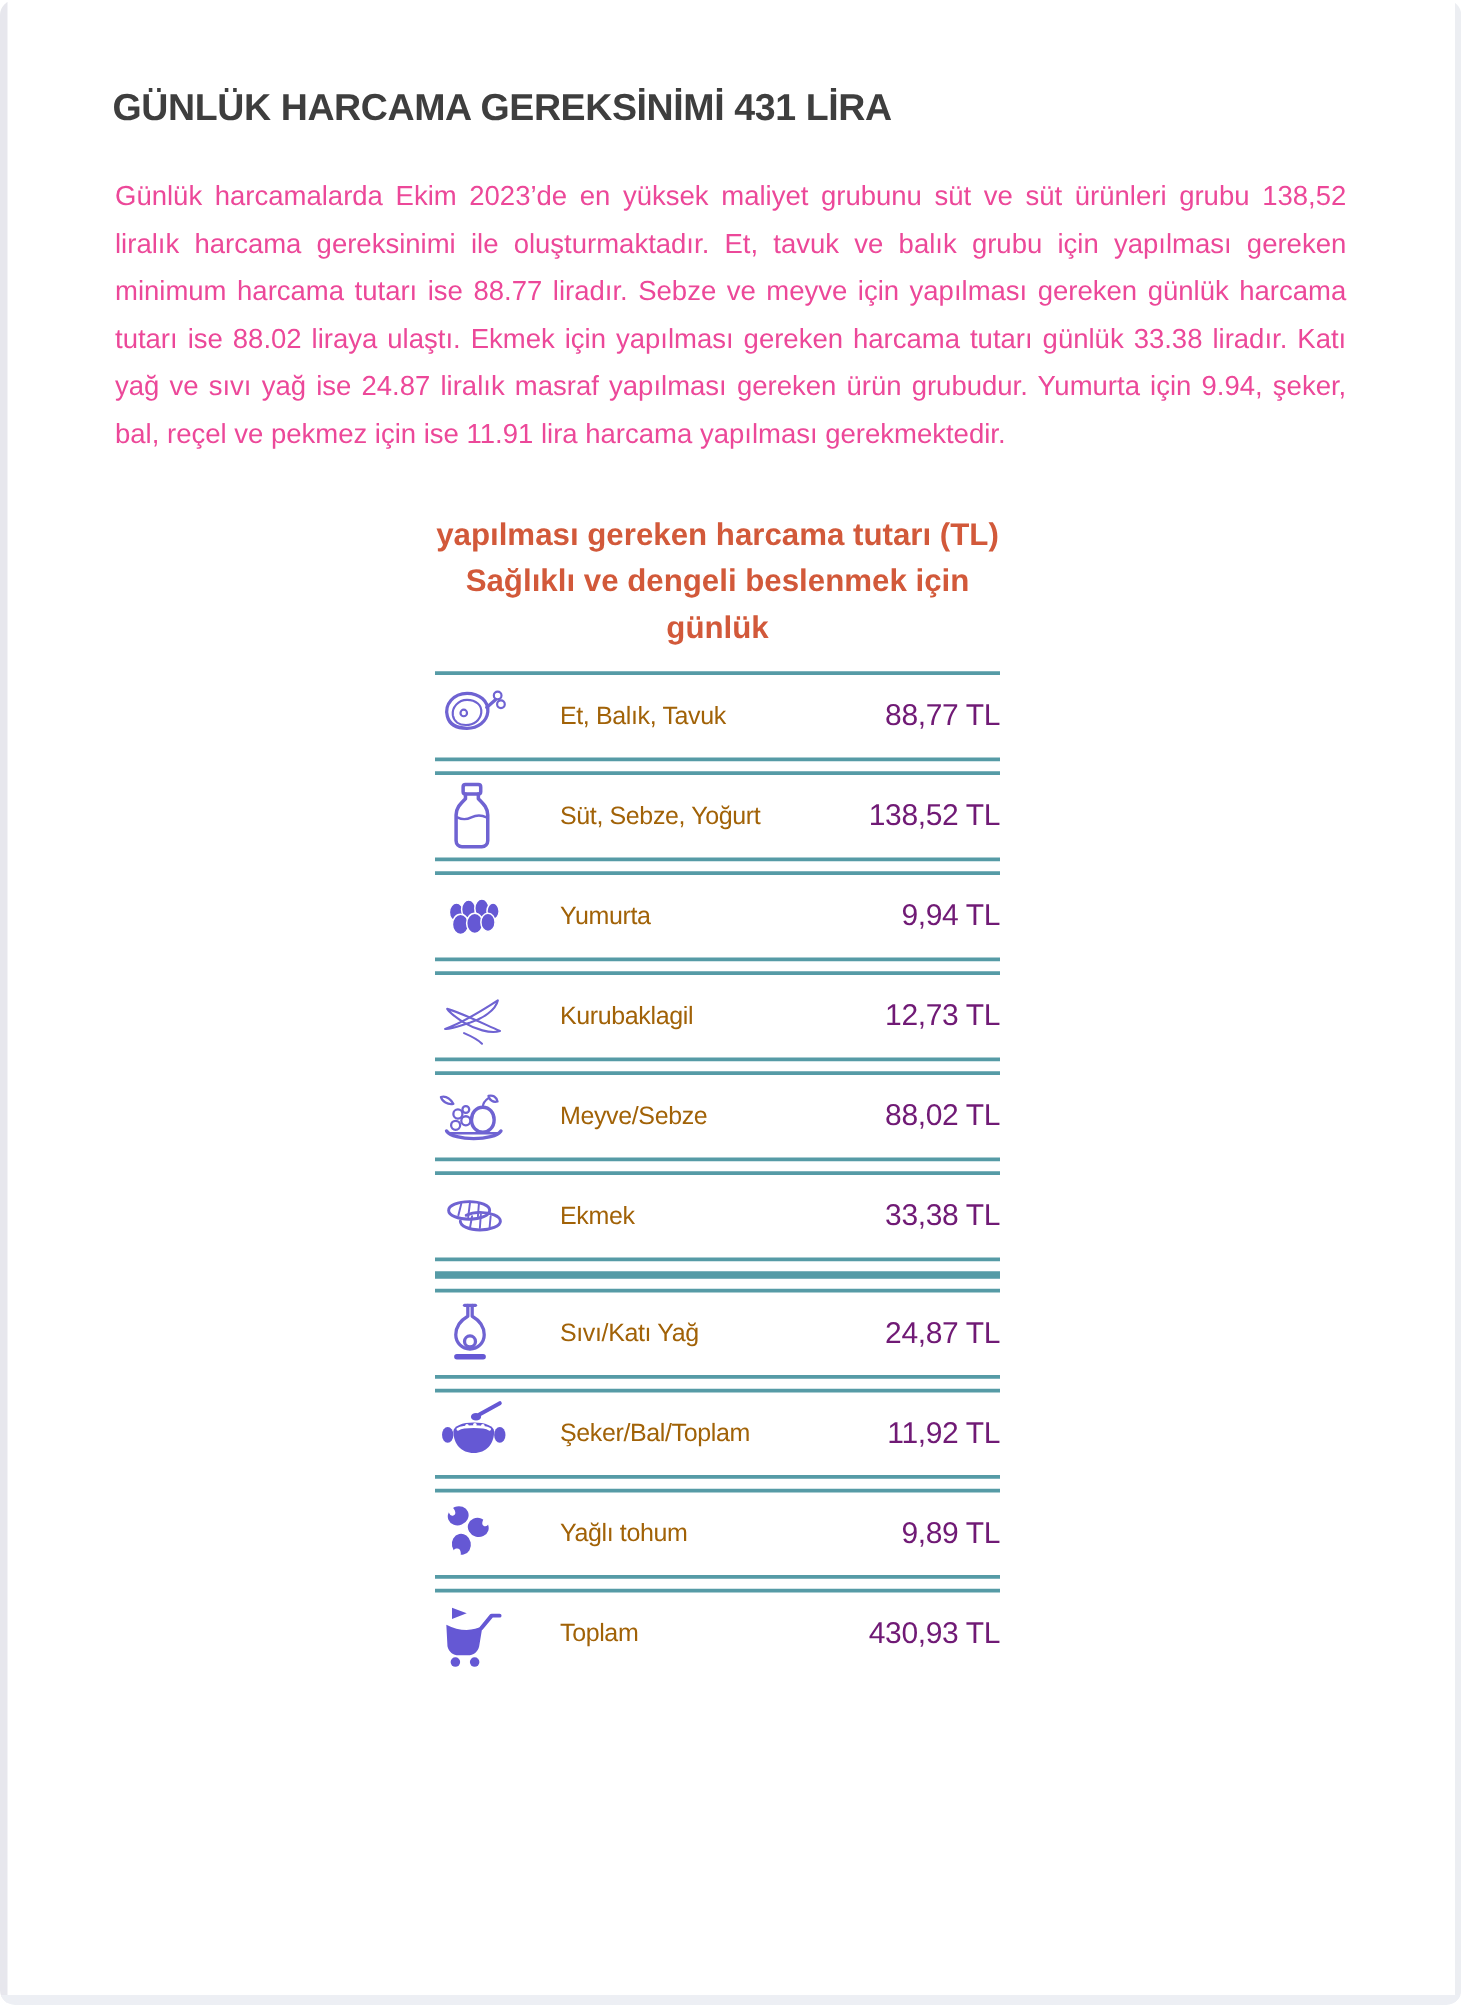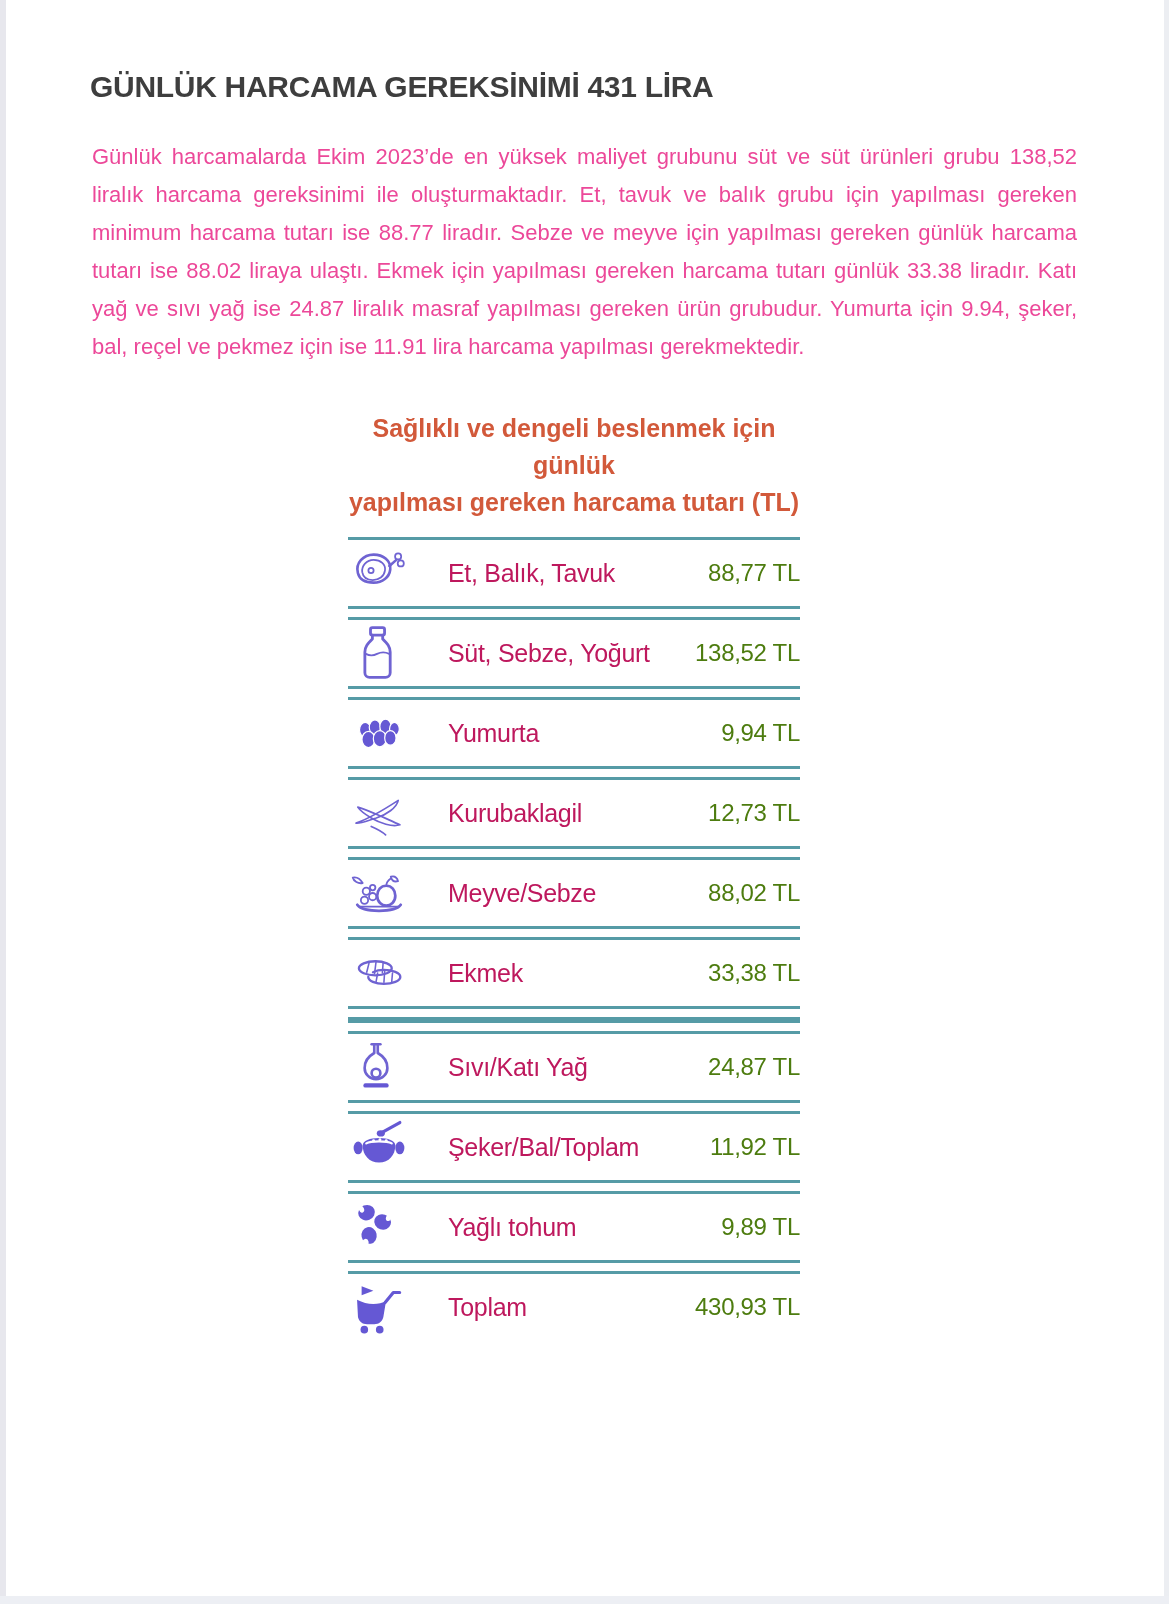--- a/index.html
+++ b/index.html
@@ -1,52 +1,52 @@
 <!DOCTYPE html>
 <html><head>
 <meta charset="utf-8">
 <style>
   html,body{margin:0;padding:0;}
   body{background:#ffffff;font-family:"Liberation Sans",sans-serif;}
-  .page{position:relative;width:1169px;height:1604px;background:#ffffff;overflow:hidden;}
+  .page{position:relative;width:1169px;height:1604px;background:#ffffff;overflow:hidden;border-radius:12px;}
   .edge-left{position:absolute;left:0;top:0;width:6px;height:100%;background:#e7e7ed;}
   .edge-right{position:absolute;right:0;top:0;width:5px;height:100%;background:#eceef2;}
   .edge-bottom{position:absolute;left:0;bottom:0;width:100%;height:8px;background:#edeff4;}
   .article-title{margin:70px 90px 0 90px;font-size:30px;font-weight:bold;color:#3e3e3e;letter-spacing:-0.3px;}
   .article-paragraph{margin:34px 92px 0 92px;font-size:22px;line-height:38px;color:#ec4899;text-align:justify;}
   .chart{width:452px;margin:44px 0 0 348px;}
   .chart-title{color:#d2593a;font-weight:bold;font-size:25px;line-height:37px;text-align:center;margin-bottom:16px;}
   .chart-table{border-top:3px solid #569ba6;}
   .row{display:flex;align-items:center;height:66px;}
   .icon-cell{width:100px;display:flex;align-items:center;justify-content:flex-start;flex-shrink:0;}
   .icon-cell svg{display:block;}
-  .row-label{font-size:25px;color:#be185d;letter-spacing:-0.3px;}
-  .row-value{margin-left:auto;font-size:24px;color:#4d7c0f;letter-spacing:-0.3px;}
+  .row-label{font-size:20px;color:#a16207;letter-spacing:-0.3px;}
+  .row-value{margin-left:auto;font-size:24px;color:#701a75;letter-spacing:-0.3px;}
   .divider{height:8px;border-top:3px solid #569ba6;border-bottom:3px solid #569ba6;}
   svg .st{stroke:#6f63d2;stroke-width:3;fill:none;stroke-linecap:round;stroke-linejoin:round;}
   svg .st2{stroke:#6f63d2;stroke-width:2;fill:none;stroke-linecap:round;stroke-linejoin:round;}
   svg .fl{fill:#6558d4;stroke:none;}
   svg .flw{fill:#ffffff;stroke:none;}
 </style>
 </head>
 <body>
 
 <div class="page">
   <div class="edge-left"></div>
   <div class="edge-right"></div>
   <div class="edge-bottom"></div>
 
   <h1 class="article-title">GÜNLÜK HARCAMA GEREKSİNİMİ 431 LİRA</h1>
 
   <p class="article-paragraph">Günlük harcamalarda Ekim 2023’de en yüksek maliyet grubunu süt ve süt ürünleri grubu 138,52 liralık harcama gereksinimi ile oluşturmaktadır. Et, tavuk ve balık grubu için yapılması gereken minimum harcama tutarı ise 88.77 liradır. Sebze ve meyve için yapılması gereken günlük harcama tutarı ise 88.02 liraya ulaştı. Ekmek için yapılması gereken harcama tutarı günlük 33.38 liradır. Katı yağ ve sıvı yağ ise 24.87 liralık masraf yapılması gereken ürün grubudur. Yumurta için 9.94, şeker, bal, reçel ve pekmez için ise 11.91 lira harcama yapılması gerekmektedir.</p>
 
   <div class="chart">
     <div class="chart-title">
+      <div>yapılması gereken harcama tutarı (TL)</div>
       <div>Sağlıklı ve dengeli beslenmek için günlük</div>
-      <div>yapılması gereken harcama tutarı (TL)</div>
     </div>
 
     <div class="chart-table">
 
       <div class="row">
         <span class="icon-cell">
           <svg width="60" height="56" viewBox="0 0 64 64">
             <path class="st" d="M9 32 C6 21 15 11 27 11 c11 0 20 7 19 17 -1 9 -9 15 -19 15 C17 43 11 40 9 32 Z"></path>
             <path class="st2" d="M14 31 C13 24 19 17 27 17 c8 0 14 5 13 12 -1 7 -7 11 -14 11 -6 0 -11 -3 -12 -9 Z"></path>
             <circle class="st2" cx="24" cy="29" r="3"></circle>

